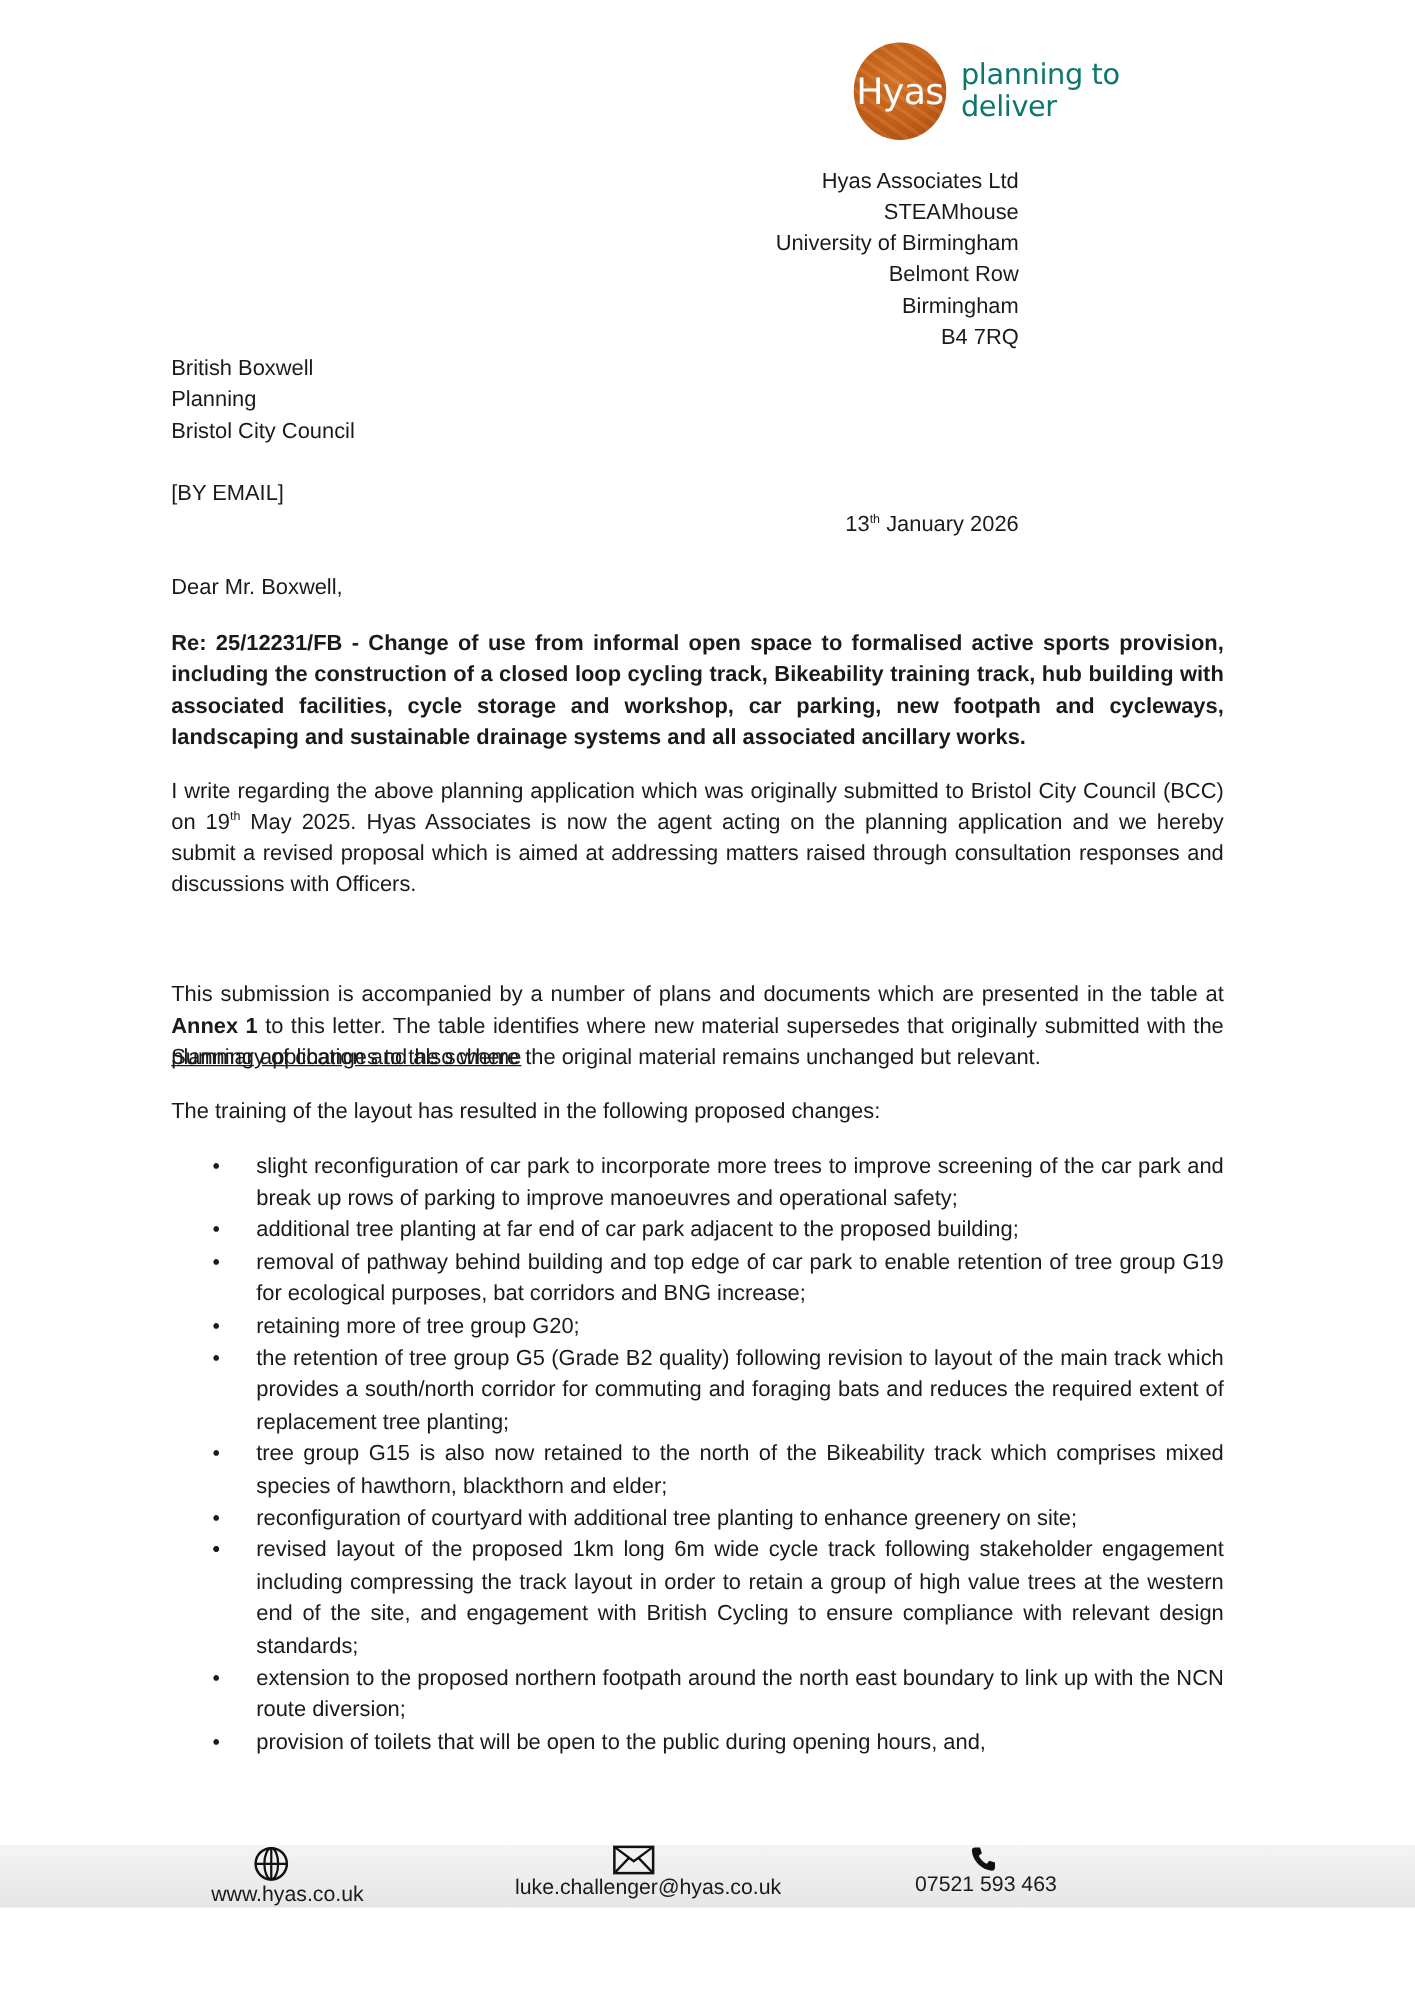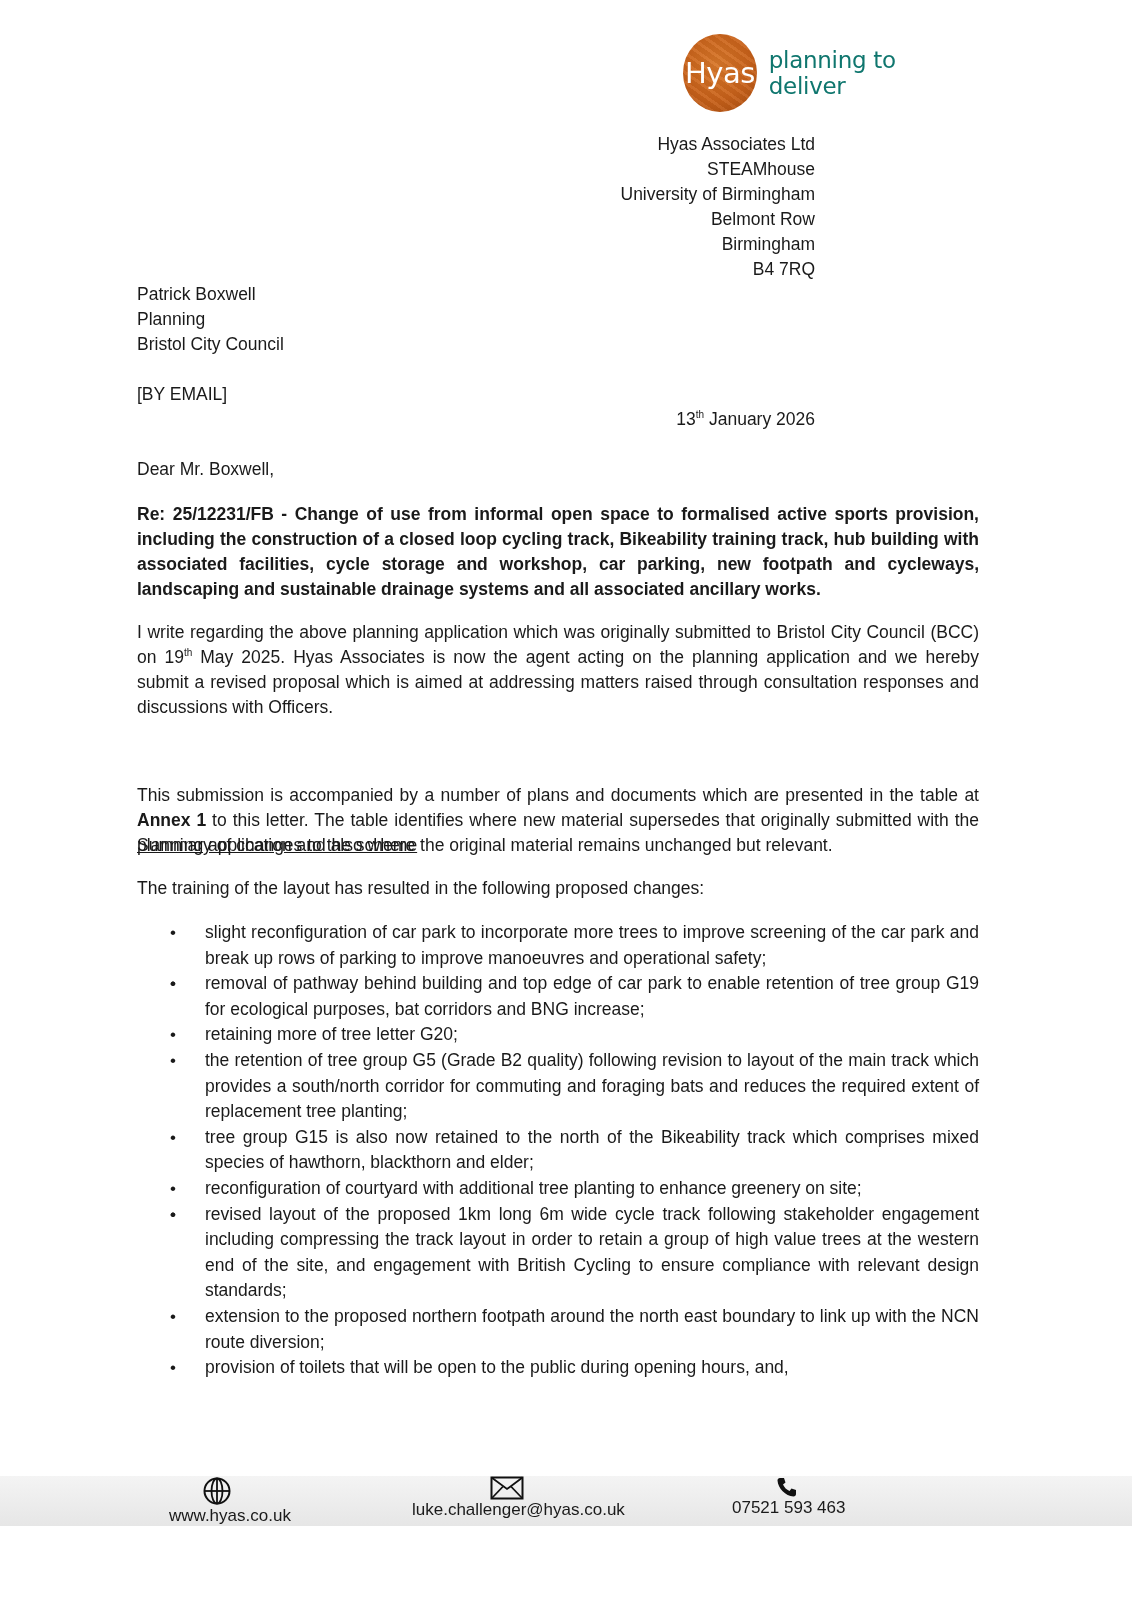--- a/index.html
+++ b/index.html
@@ -73,21 +73,21 @@
   <div class="sender text">
     <div>Hyas Associates Ltd</div>
     <div>STEAMhouse</div>
     <div>University of Birmingham</div>
     <div>Belmont Row</div>
     <div>Birmingham</div>
     <div>B4 7RQ</div>
   </div>
 
   <div class="recipient text">
-    <div>Patrick Boxwell</div>
+    <div>British Boxwell</div>
     <div>Planning</div>
     <div>Bristol City Council</div>
   </div>
 
   <div class="by-email text">[BY EMAIL]</div>
 
   <div class="date text"><span>13</span><sup>th</sup> <span>January 2026</span></div>
 
   <div class="body-block salutation text">Dear Mr. Boxwell,</div>
 
@@ -96,23 +96,23 @@
   <div class="body-block para1 text"><span>I write regarding the above planning application which was originally submitted to Bristol City Council (BCC) on 19</span><sup>th</sup><span> May 2025. Hyas Associates is now the agent acting on the planning application and we hereby submit a revised proposal which is aimed at addressing matters raised through consultation responses and discussions with Officers.</span></div>
 
   <div class="body-block para2 text"><span>This submission is accompanied by a number of plans and documents which are presented in the table at </span><b>Annex 1</b><span> to this letter. The table identifies where new material supersedes that originally submitted with the planning application and also where the original material remains unchanged but relevant.</span></div>
 
   <div class="body-block section-heading text">Summary of changes to the scheme</div>
 
   <div class="body-block intro-list text">The training of the layout has resulted in the following proposed changes:</div>
 
   <ul class="changes">
     <li><span class="bullet">•</span><span>slight reconfiguration of car park to incorporate more trees to improve screening of the car park and break up rows of parking to improve manoeuvres and operational safety;</span></li>
-    <li><span class="bullet">•</span></li>
+    <li><span class="bullet">•</span><span>additional tree planting at far end of car park adjacent to the proposed building;</span></li>
     <li><span class="bullet">•</span><span>removal of pathway behind building and top edge of car park to enable retention of tree group G19 for ecological purposes, bat corridors and BNG increase;</span></li>
-    <li><span class="bullet">•</span><span>retaining more of tree letter G20;</span></li>
+    <li><span class="bullet">•</span><span>retaining more of tree group G20;</span></li>
     <li><span class="bullet">•</span><span>the retention of tree group G5 (Grade B2 quality) following revision to layout of the main track which provides a south/north corridor for commuting and foraging bats and reduces the required extent of replacement tree planting;</span></li>
     <li><span class="bullet">•</span><span>tree group G15 is also now retained to the north of the Bikeability track which comprises mixed species of hawthorn, blackthorn and elder;</span></li>
     <li><span class="bullet">•</span><span>reconfiguration of courtyard with additional tree planting to enhance greenery on site;</span></li>
     <li><span class="bullet">•</span></li>
     <li><span class="bullet">•</span><span>revised layout of the proposed 1km long 6m wide cycle track following stakeholder engagement including compressing the track layout in order to retain a group of high value trees at the western end of the site, and engagement with British Cycling to ensure compliance with relevant design standards;</span></li>
     <li><span class="bullet">•</span><span>extension to the proposed northern footpath around the north east boundary to link up with the NCN route diversion;</span></li>
     <li><span class="bullet">•</span><span>provision of toilets that will be open to the public during opening hours, and,</span></li>
   </ul>
 
   <div class="footer">

